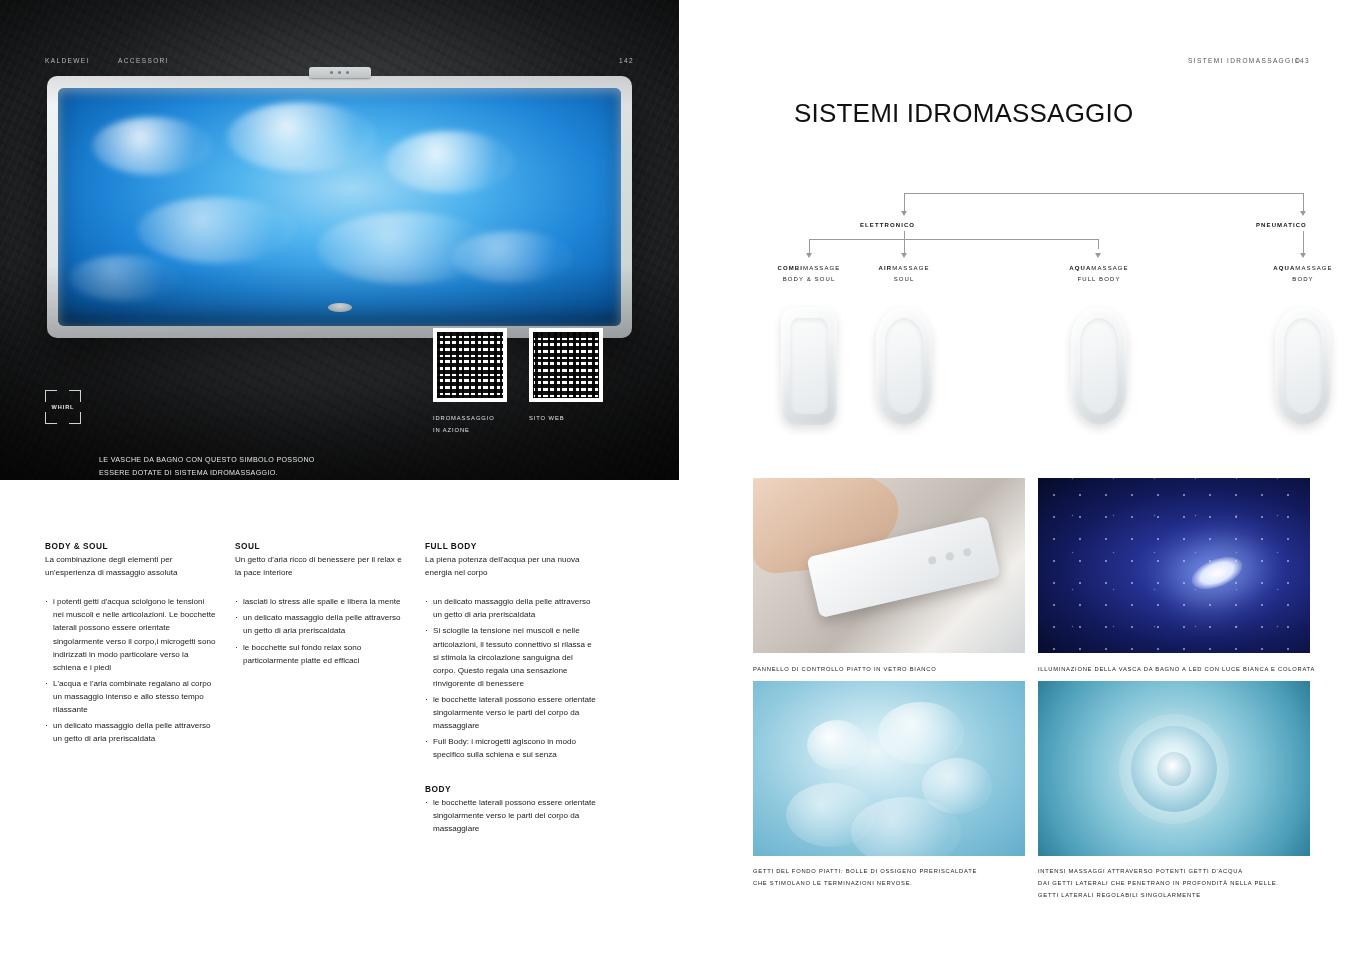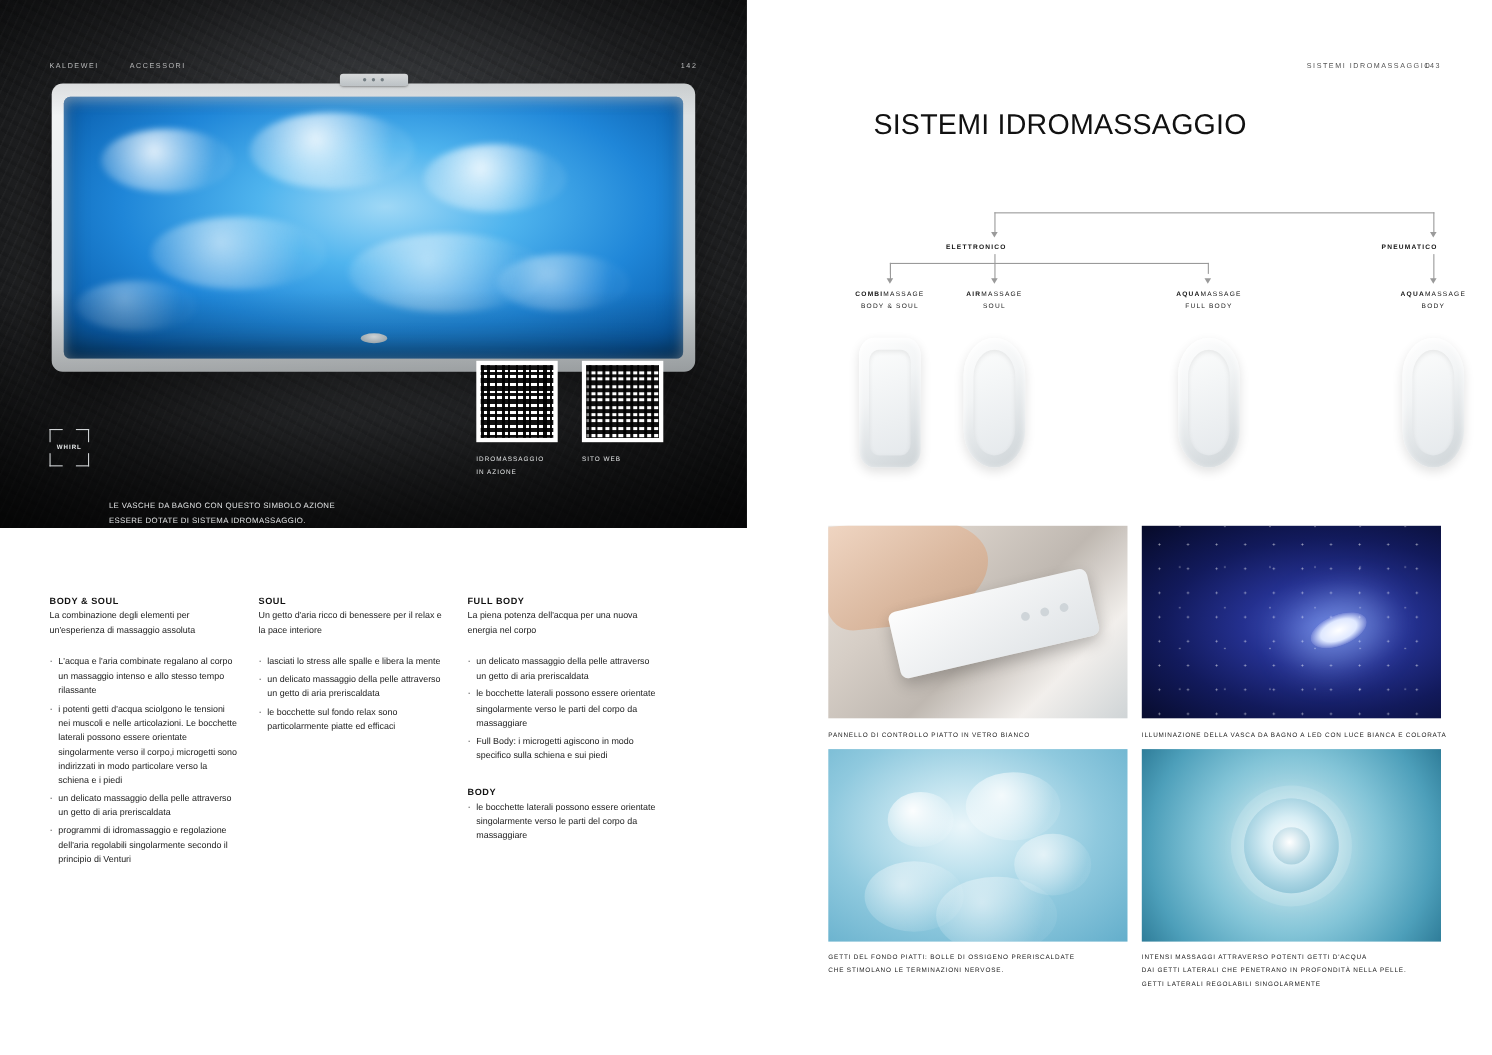--- a/index.html
+++ b/index.html
@@ -245,21 +245,21 @@
       <div class="whirl-block">
         <div class="whirl-mark">
           <span class="tl"></span>
             <span class="tr"></span>
             <span class="bl"></span>
             <span class="br"></span>
           <b>WHIRL</b>
         </div>
       </div>
       <div class="whirl-text">
-        <div>LE VASCHE DA BAGNO CON QUESTO SIMBOLO AZIONE</div>
+        <div>LE VASCHE DA BAGNO CON QUESTO SIMBOLO POSSONO</div>
         <div>ESSERE DOTATE DI SISTEMA IDROMASSAGGIO.</div>
       </div>
 
       <div class="qr-wrap">
         <div class="qr-item">
           <div class="qr">
               <div class="qr-grid"></div>
             </div>
           <div class="qr-cap">
             <div>IDROMASSAGGIO</div>
@@ -276,44 +276,44 @@
         </div>
       </div>
     </div>
 
     <div class="cols">
 
       <div class="col">
         <h3>BODY &amp; SOUL</h3>
         <p class="lead">La combinazione degli elementi per un'esperienza di massaggio assoluta</p>
         <ul>
+          <li>i potenti getti d'acqua sciolgono le tensioni nei muscoli e nelle articolazioni. Le bocchette laterali possono essere orientate singolarmente verso il corpo,i microgetti sono indirizzati in modo particolare verso la schiena e i piedi</li>
           <li>L'acqua e l'aria combinate regalano al corpo un massaggio intenso e allo stesso tempo rilassante</li>
-          <li>i potenti getti d'acqua sciolgono le tensioni nei muscoli e nelle articolazioni. Le bocchette laterali possono essere orientate singolarmente verso il corpo,i microgetti sono indirizzati in modo particolare verso la schiena e i piedi</li>
           <li>un delicato massaggio della pelle attraverso un getto di aria preriscaldata</li>
-          <li>programmi di idromassaggio e regolazione dell'aria regolabili singolarmente secondo il principio di Venturi</li>
         </ul>
       </div>
 
       <div class="col">
         <h3>SOUL</h3>
         <p class="lead">Un getto d'aria ricco di benessere per il relax e la pace interiore</p>
         <ul>
           <li>lasciati lo stress alle spalle e libera la mente</li>
           <li>un delicato massaggio della pelle attraverso un getto di aria preriscaldata</li>
           <li>le bocchette sul fondo relax sono particolarmente piatte ed efficaci</li>
         </ul>
       </div>
 
       <div class="col">
         <h3>FULL BODY</h3>
         <p class="lead">La piena potenza dell'acqua per una nuova energia nel corpo</p>
         <ul>
           <li>un delicato massaggio della pelle attraverso un getto di aria preriscaldata</li>
+          <li>Si scioglie la tensione nei muscoli e nelle articolazioni, il tessuto connettivo si rilassa e si stimola la circolazione sanguigna del corpo. Questo regala una sensazione rinvigorente di benessere</li>
           <li>le bocchette laterali possono essere orientate singolarmente verso le parti del corpo da massaggiare</li>
-          <li>Full Body: i microgetti agiscono in modo specifico sulla schiena e sui piedi</li>
+          <li>Full Body: i microgetti agiscono in modo specifico sulla schiena e sui senza</li>
         </ul>
         <h3 class="second">BODY</h3>
         <ul>
           <li>le bocchette laterali possono essere orientate singolarmente verso le parti del corpo da massaggiare</li>
         </ul>
       </div>
 
     </div>
   </div>
 

